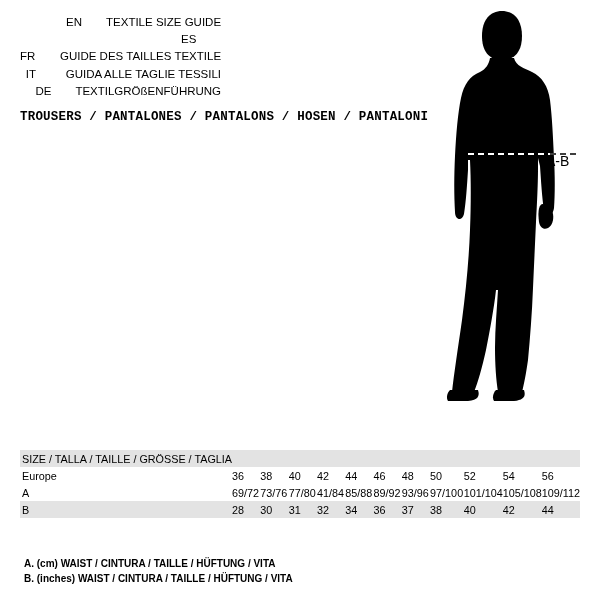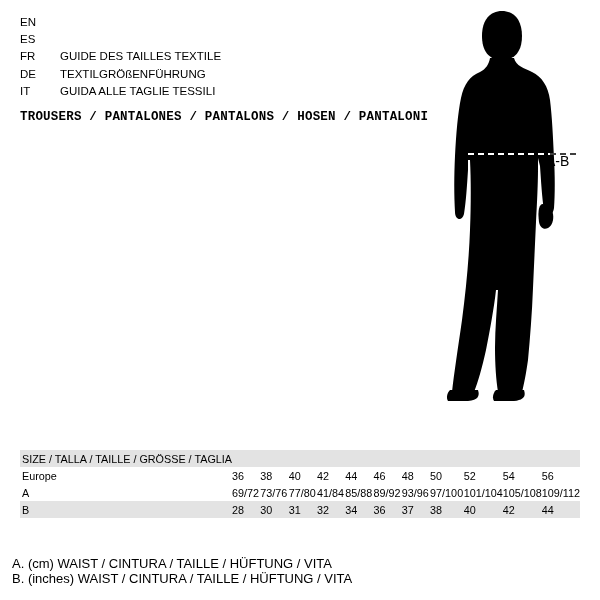--- a/index.html
+++ b/index.html
@@ -24,20 +24,21 @@
   
   .lang-block {
     position: absolute;
     left: 20px;
     top: 14px;
     font-size: 11.5px;
     line-height: 17.2px;
   }
   .lang-row {
     display: flex;
+    justify-content: flex-end;
   }
   .lang-code {
     width: 40px;
     flex: 0 0 40px;
   }
   .lang-text {
     white-space: nowrap;
   }
 
   
@@ -107,53 +108,54 @@
     text-align: left;
     margin-left: 44px;
   }
   table.size-table tr.hdr td.lbl {
     font-weight: normal;
   }
 
   
   .notes {
     position: absolute;
-    left: 12px;
+    left: 24px;
     top: 556px;
-    font-size: 13px;
-    font-weight: normal;
+    font-size: 10px;
+    font-weight: bold;
     line-height: 15px;
   }
   .notes div {
     white-space: nowrap;
   }
 </style>
 </head>
 <body>
 
 <div class="page">
 
   <div class="lang-block">
     <div class="lang-row">
       <span class="lang-code">EN</span>
+      <span class="lang-text">TEXTILE SIZE GUIDE</span>
     </div>
     <div class="lang-row">
       <span class="lang-code">ES</span>
     </div>
     <div class="lang-row">
       <span class="lang-code">FR</span>
       <span class="lang-text">GUIDE DES TAILLES TEXTILE</span>
     </div>
     <div class="lang-row">
+      <span class="lang-code">IT</span>
+      <span class="lang-text">GUIDA ALLE TAGLIE TESSILI</span>
+    </div>
+    <div class="lang-row">
       <span class="lang-code">DE</span>
       <span class="lang-text">TEXTILGRÖßENFÜHRUNG</span>
-    </div>
-    <div class="lang-row">
-      <span class="lang-code">IT</span>
-      <span class="lang-text">GUIDA ALLE TAGLIE TESSILI</span>
     </div>
   </div>
 
   <div class="trousers-title">TROUSERS / PANTALONES / PANTALONS / HOSEN / PANTALONI</div>
 
   <div class="figure">
     <svg width="160" height="400" viewBox="0 0 160 400" xmlns="http://www.w3.org/2000/svg">
       <g fill="#000000">
 
         <path d="M62 28 C62 12 70 3 82 3 C94 3 102 12 102 28 C102 42 96 52 82 52 C68 52 62 42 62 28 Z"></path>

